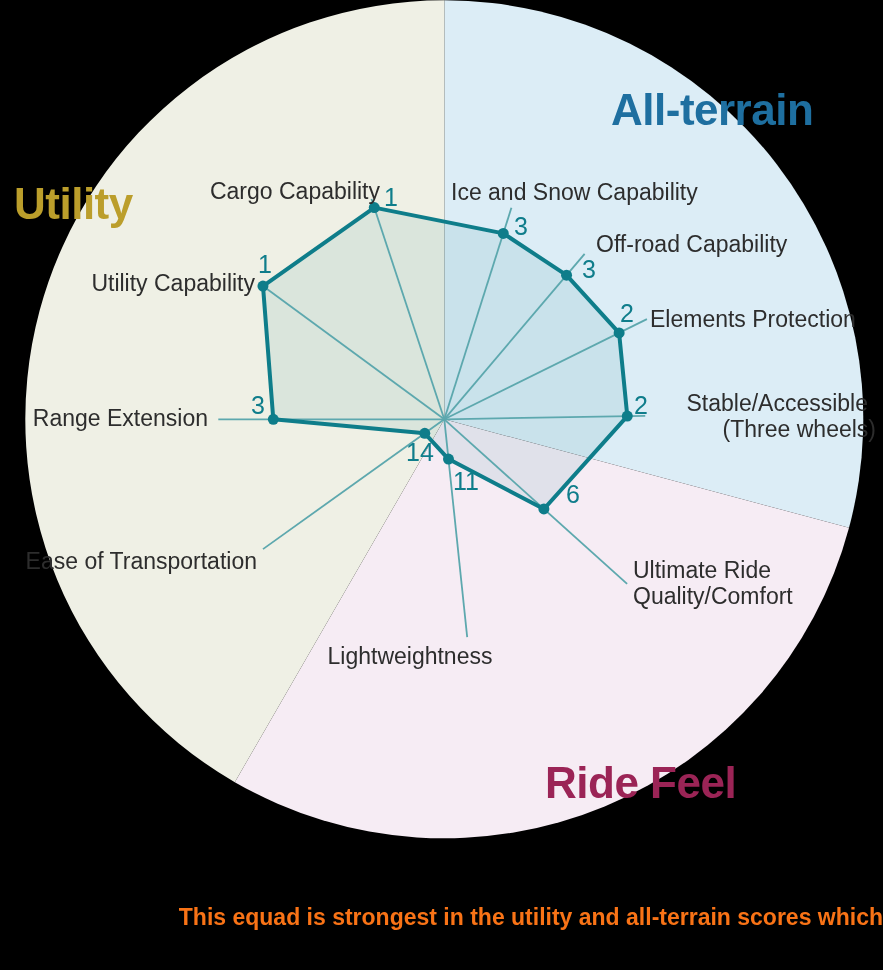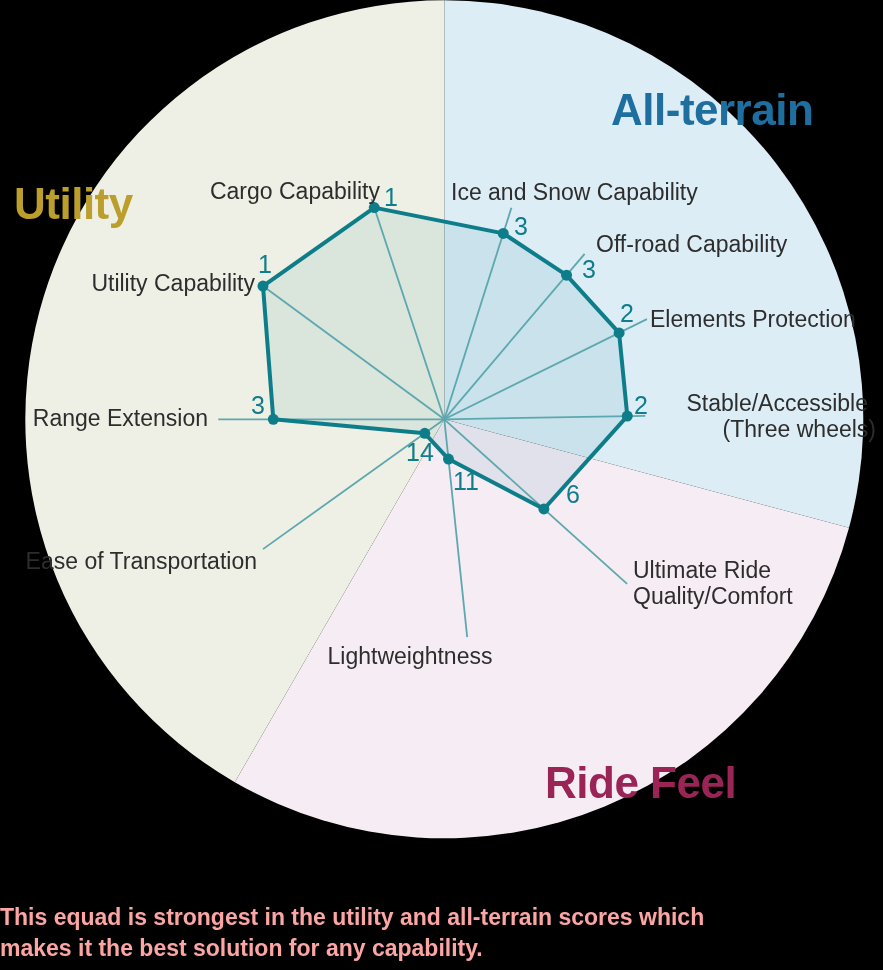--- a/index.html
+++ b/index.html
@@ -7,25 +7,25 @@
     position:relative;
     width:883px;height:970px;
     background:#000;
     overflow:hidden;
     font-family:"Liberation Sans",sans-serif;
   }
   svg{position:absolute;left:0;top:0;display:block;}
   .caption{
     position:absolute;
     left:0;top:902px;width:883px;
-    text-align:left;
+    text-align:right;
     font-size:23px;
     font-weight:600;
     line-height:31px;
-    color:#fca5a5;
+    color:#f97316;
     font-family:"Liberation Sans",sans-serif;
   }
 </style>
 </head>
 <body>
 
 <div class="stage">
   <svg id="radar" width="883" height="970" viewBox="0 0 883 970">
       <path d="M 444.3 419.3 L 444.3 0.30000000000001137 A 419 419 0 0 1 849.0229212151196 527.7451798979563 Z" fill="#dcedf6"></path>
       <path d="M 444.3 419.3 L 849.0229212151196 527.7451798979563 A 419 419 0 0 1 234.79999999999995 782.1646441856798 Z" fill="#f6ecf4"></path>
@@ -73,15 +73,14 @@
       <text x="208" y="426" fill="#2d2d2d" font-size="23" text-anchor="end" font-family="&quot;Liberation Sans&quot;, sans-serif">Range Extension</text>
       <circle cx="262.9661364940839" cy="286.0970347701757" r="5.5" fill="#0e7d8a"></circle>
       <text x="265" y="273" fill="#0f7d8b" font-size="25" font-weight="500" text-anchor="middle" font-family="&quot;Liberation Sans&quot;, sans-serif">1</text>
       <text x="255" y="291" fill="#2d2d2d" font-size="23" text-anchor="end" font-family="&quot;Liberation Sans&quot;, sans-serif">Utility Capability</text>
       <text x="611" y="125" fill="#1e6fa0" font-size="44" font-weight="700" text-anchor="start" letter-spacing="-0.5" font-family="&quot;Liberation Sans&quot;, sans-serif">All-terrain</text>
       <text x="545" y="798" fill="#9b2456" font-size="44" font-weight="700" text-anchor="start" letter-spacing="-0.5" font-family="&quot;Liberation Sans&quot;, sans-serif">Ride Feel</text>
       <text x="14" y="219" fill="#bb9e2b" font-size="44" font-weight="700" text-anchor="start" letter-spacing="-0.5" font-family="&quot;Liberation Sans&quot;, sans-serif">Utility</text>
     </svg>
   <div class="caption">
     <div>This equad is strongest in the utility and all-terrain scores which</div>
-    <div>makes it the best solution for any capability.</div>
   </div>
 </div>
 
 </body></html>

